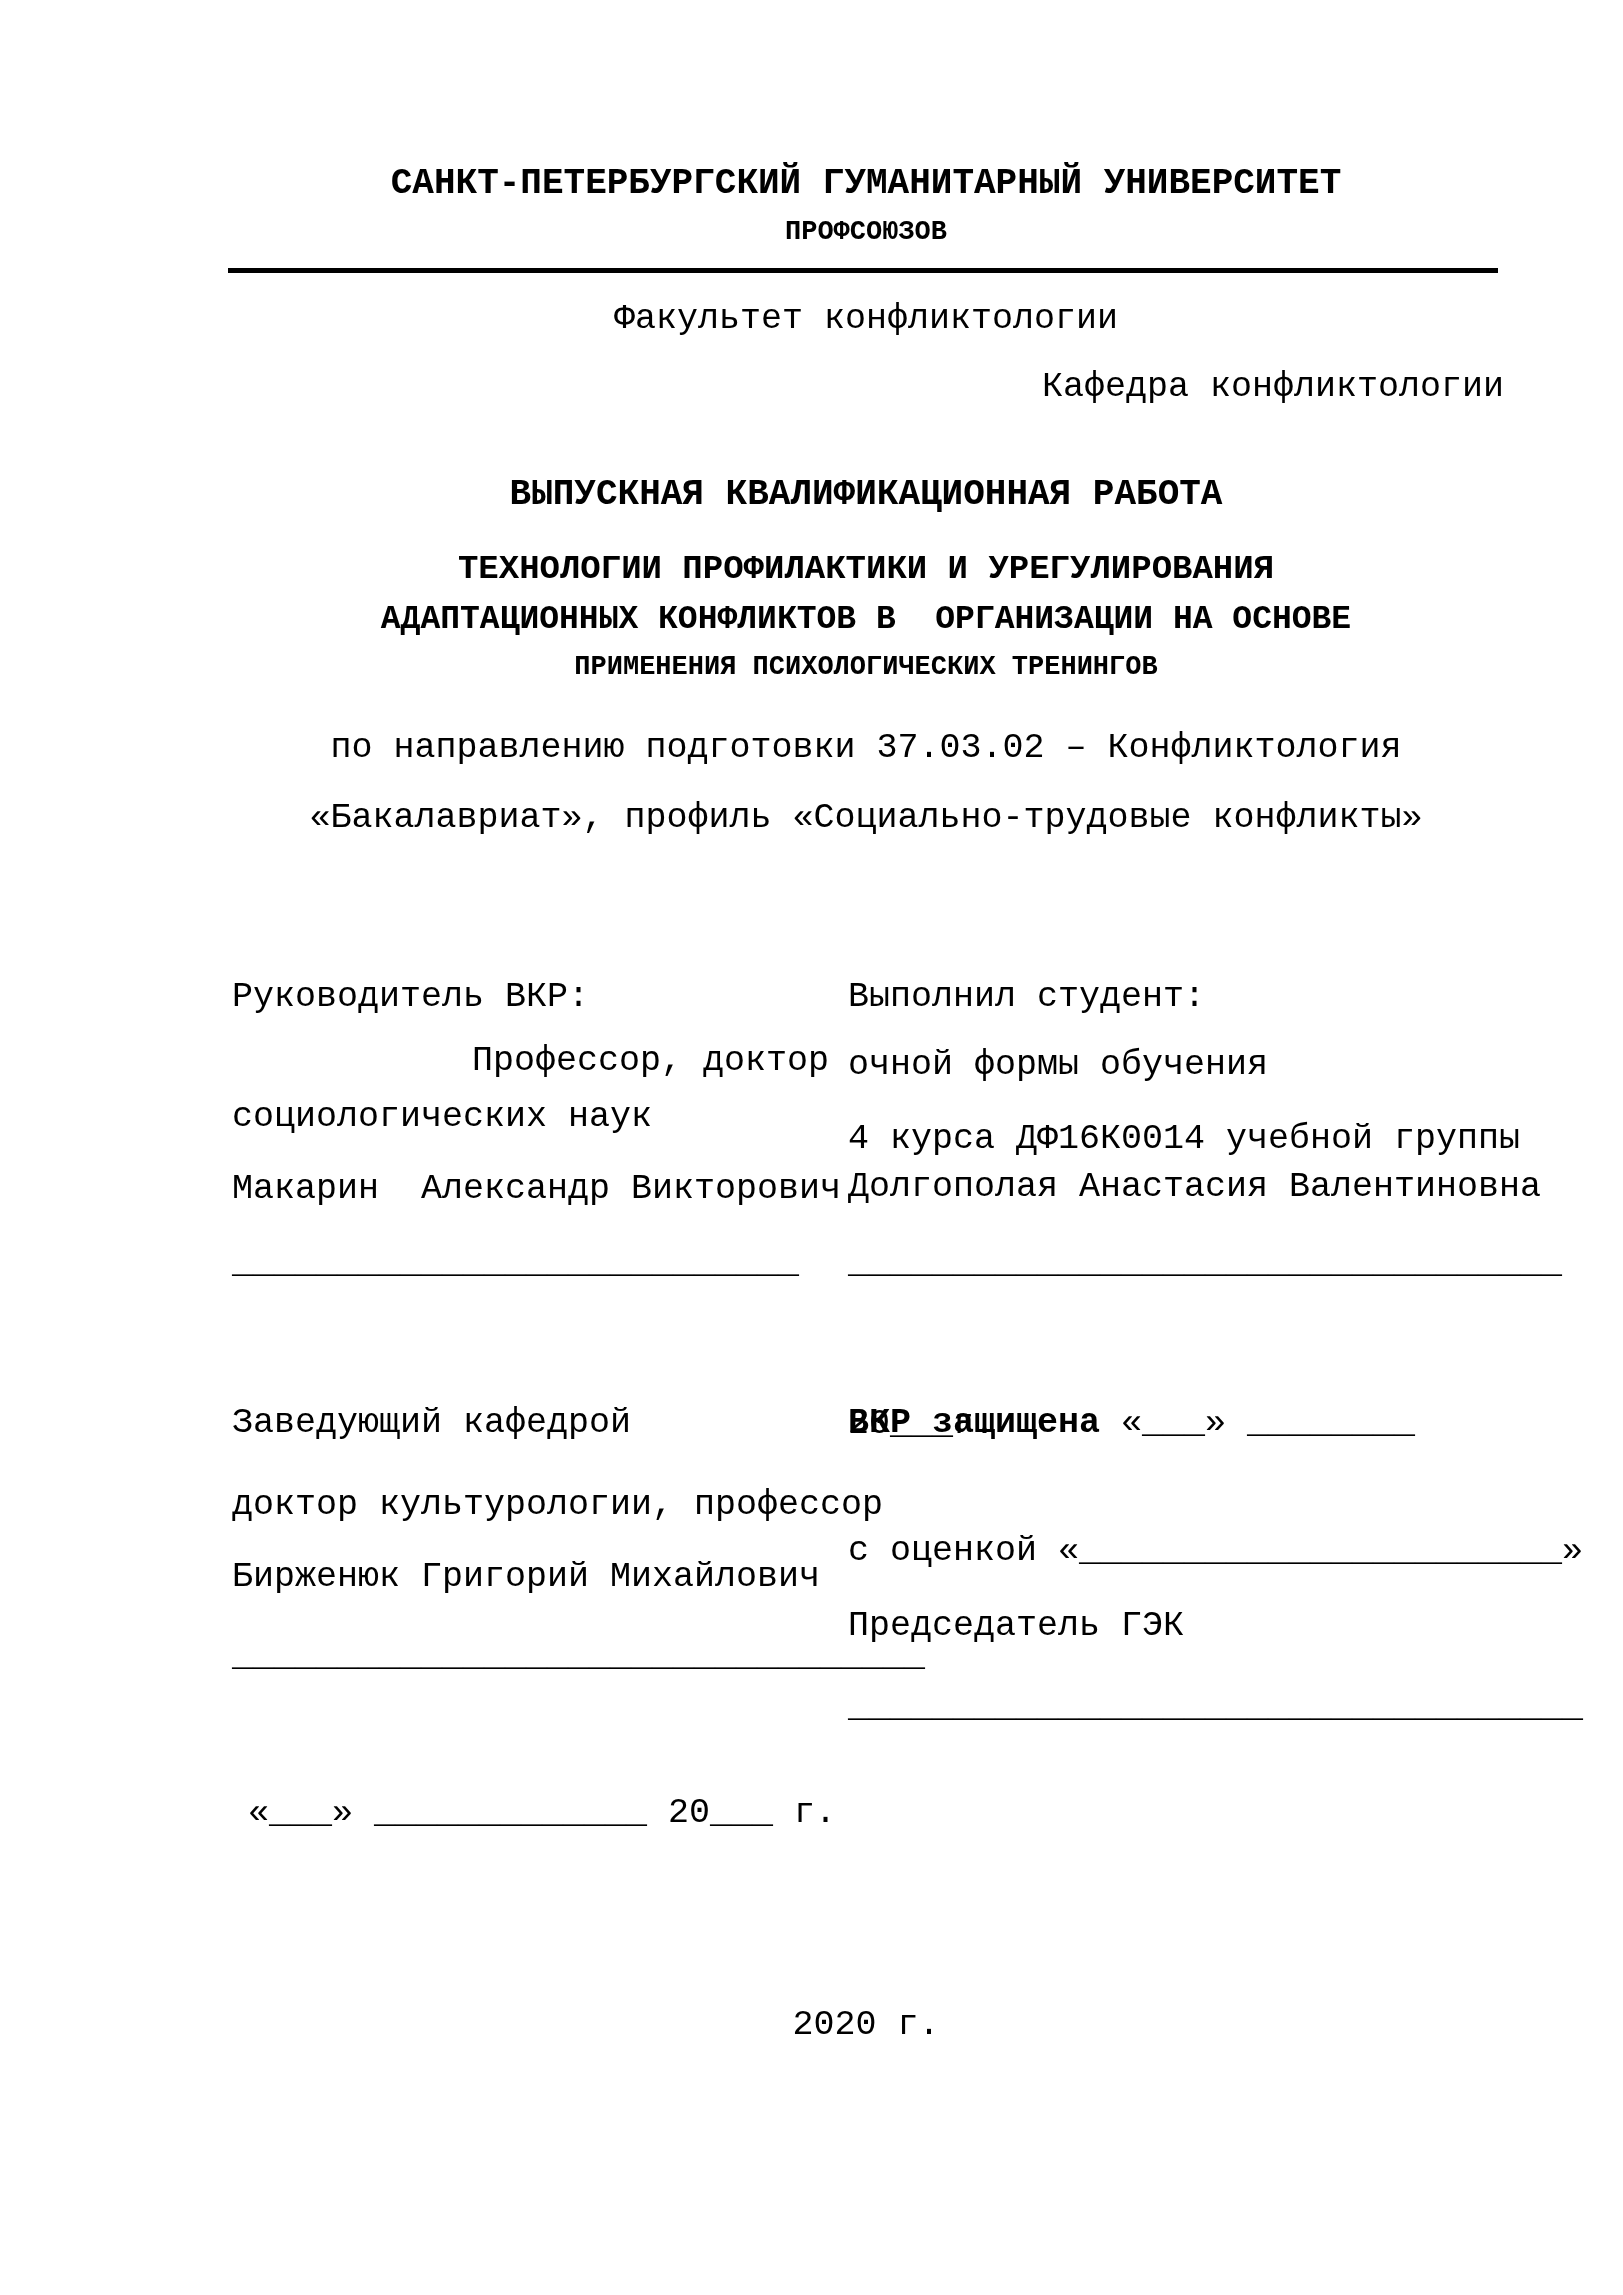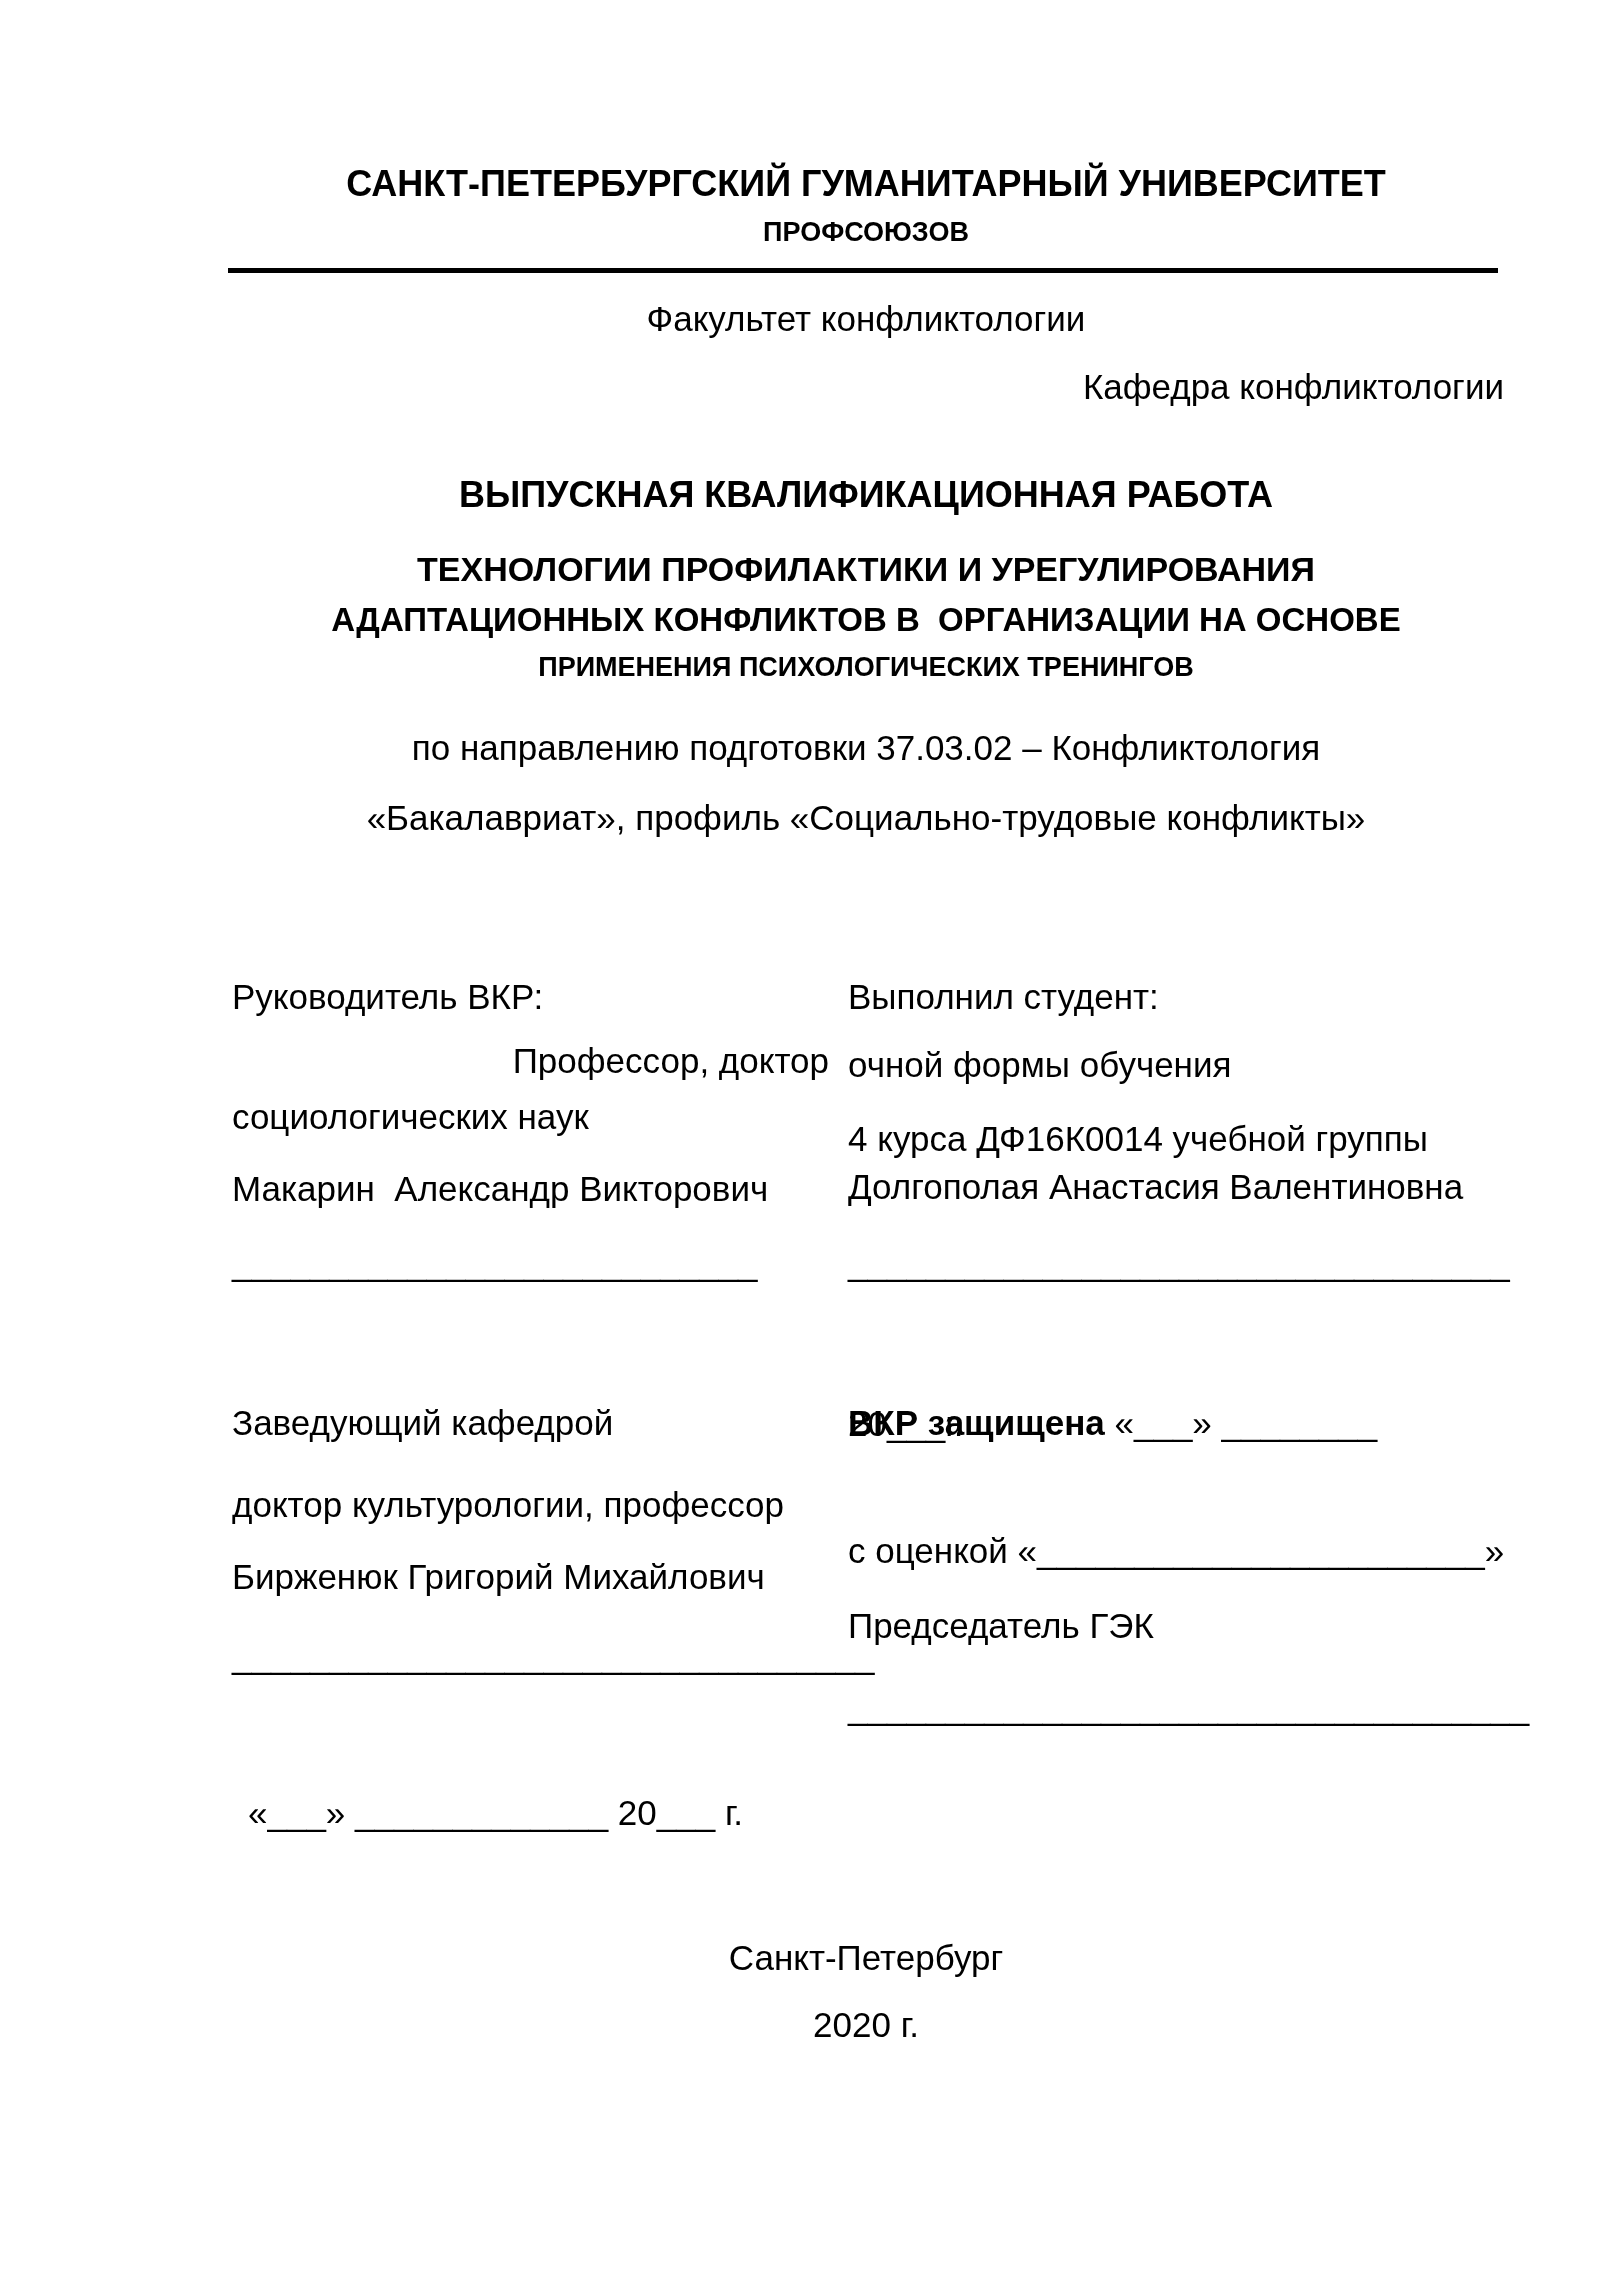--- a/index.html
+++ b/index.html
@@ -6,21 +6,21 @@
     margin: 0;
     padding: 0;
     background: #ffffff;
   }
   .page {
     position: relative;
     width: 1623px;
     height: 2295px;
     background: #ffffff;
     color: #000000;
-    font-family: Liberation Sans, sans-serif;
+    font-family: Liberation Mono, monospace;
     overflow: hidden;
   }
   .line {
     position: absolute;
     white-space: pre;
     font-size: 35px;
     line-height: 1.15;
     color: #000000;
   }
   .full {
@@ -121,17 +121,16 @@
   <div class="line col-left head-name">Бирженюк Григорий Михайлович</div>
   <div class="line col-left head-sig">_________________________________</div>
 
   <div class="line col-right def-line1"><span class="bold">ВКР защищена</span><span> «___» ________</span></div>
   <div class="line col-right def-line2">20___г.</div>
   <div class="line col-right def-grade">с оценкой «_______________________»</div>
   <div class="line col-right def-chair">Председатель ГЭК</div>
   <div class="line col-right def-sig">___________________________________</div>
 
   <div class="line approval">«___» _____________ 20___ г.</div>
-  <div class="line full center city">Санкт-Петербург</div>
   <div class="line full center year">2020 г.</div>
 
 </div>
 
 
 </body></html>

